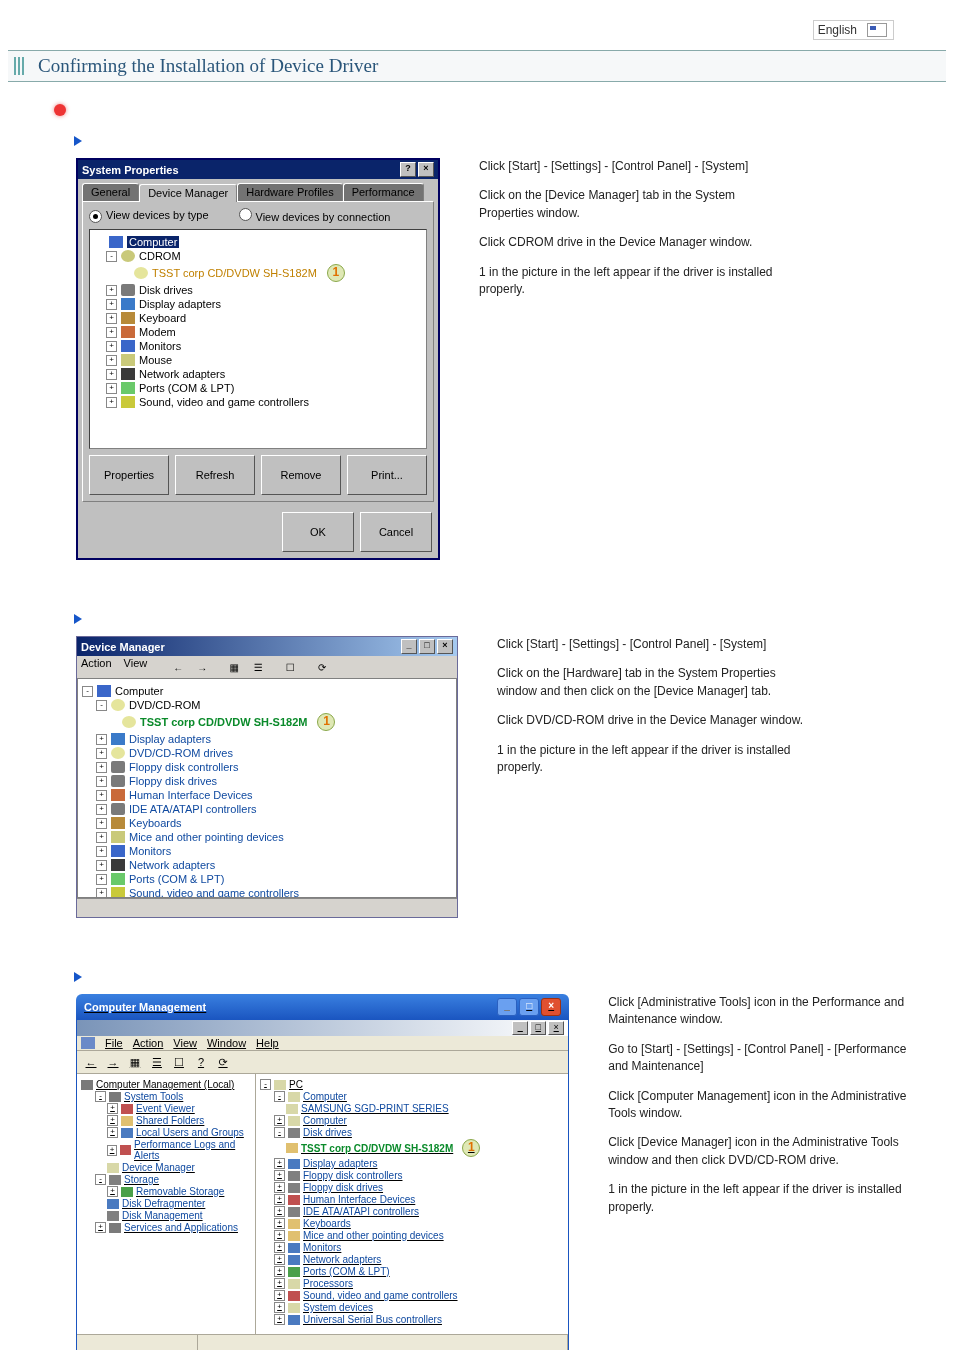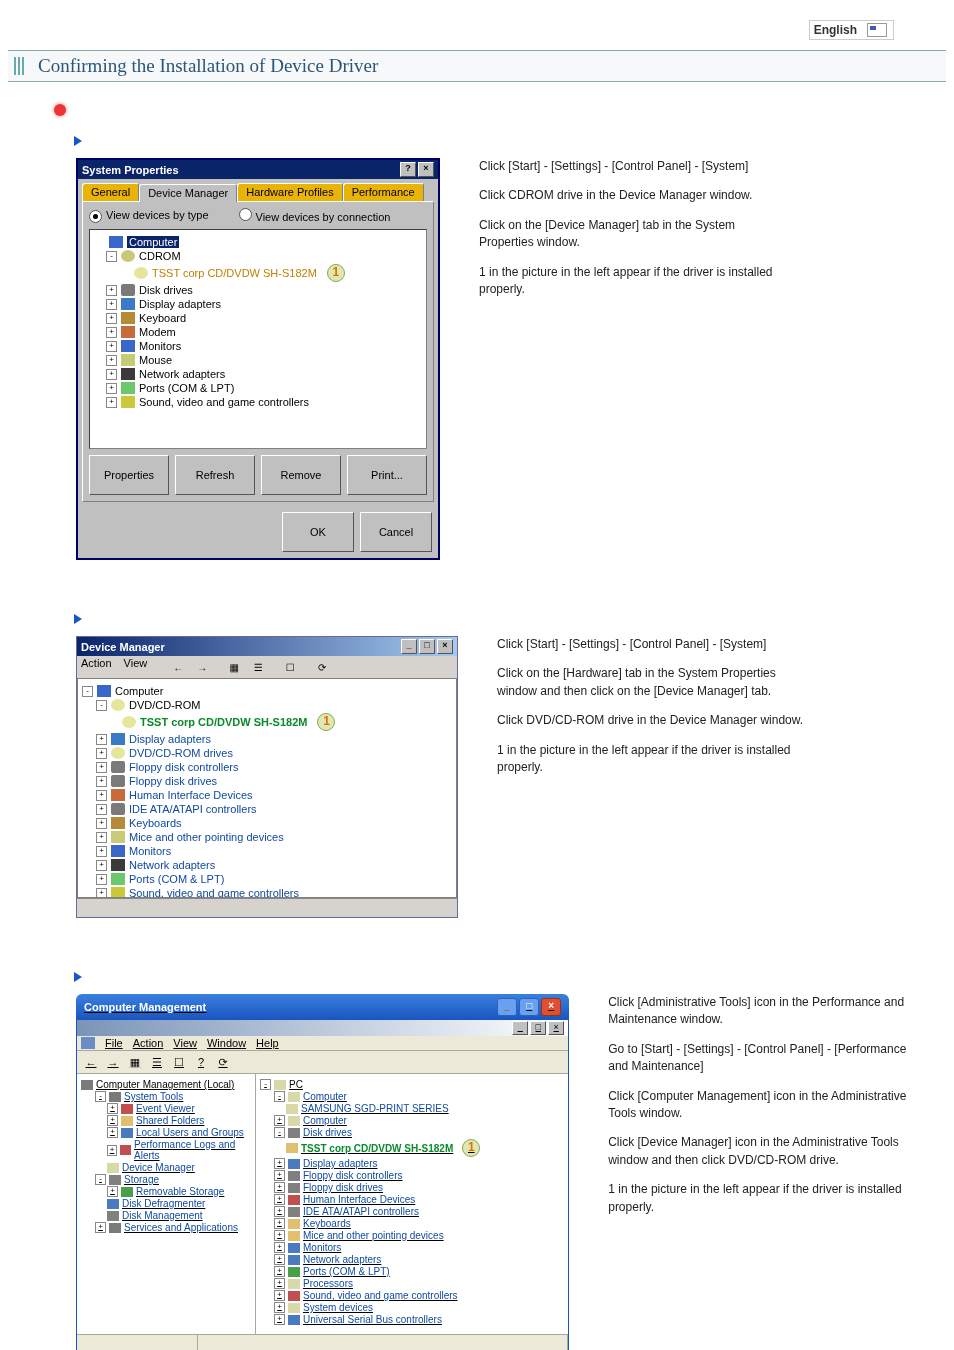--- a/index.html
+++ b/index.html
@@ -17,21 +17,21 @@
     font-size: 12px;
   }
   .lang-label { margin-right: 10px; color:#333; }
   .lang-flag {
     width: 18px; height: 12px; background: #fff; border:1px solid #999;
     display:inline-block; position:relative;
   }
   .lang-flag::before{
     content:""; position:absolute; left:2px; top:2px; width:6px; height:4px; background:#3b5bb5;
   }
-  .lang-row { border:1px solid #ccc; padding:2px 6px 2px 4px; display:flex; align-items:center;font-weight:bold;}
+  .lang-row { border:1px solid #ccc; padding:2px 6px 2px 4px; display:flex; align-items:center;}
   .section-header {
     border-top: 1px solid #8aa;
     border-bottom: 1px solid #8aa;
     background: #f6f8f9;
     display: flex;
     align-items: center;
     padding: 4px 0;
     margin: 0 8px 20px 8px;
   }
   .section-header .bars {
@@ -90,21 +90,21 @@
   }
   .win9x .titlebar {
     background: linear-gradient(#0a246a,#0a246a);
     color:#fff; padding:2px 4px; font-weight:bold;
     display:flex; justify-content:space-between; align-items:center;
   }
   .tbtns { display:flex; gap:2px;}
   .tbtn { width:14px;height:13px;background:#c0c0c0;border:1px solid #fff;border-right-color:#555;border-bottom-color:#555;font-size:9px;line-height:11px;text-align:center;color:#000;}
   .win9x .tabs { display:flex; padding:4px 4px 0 4px; gap:0;}
   .tab9x {
-    border:1px solid #808080; border-bottom:none; background:#eab308;
+    border:1px solid #808080; border-bottom:none; background:#737373;
     padding:2px 8px; font-size:11px; border-radius:3px 3px 0 0;
     border-left-color:#fff; border-top-color:#fff;
   }
   .tab9x.active { background:#c0c0c0; position:relative; top:1px; padding-bottom:3px;}
   .win9x .panel {
     margin:0 4px 4px 4px; border:1px solid #fff; border-right-color:#808080; border-bottom-color:#808080;
     background:#c0c0c0; padding:6px;
   }
   .radio-row { display:flex; gap:30px; margin-bottom:6px; align-items:center;}
   .radio { width:11px;height:11px;border-radius:50%;border:1px solid #555;background:#fff;display:inline-flex;align-items:center;justify-content:center;margin-right:4px;}
@@ -315,22 +315,22 @@
       </div>
     </div>
     <div class="okrow">
       <div class="btn9x">OK</div>
       <div class="btn9x">Cancel</div>
     </div>
   </div>
 
   <div class="right-col">
     <p>Click [Start] - [Settings] - [Control Panel] - [System]</p>
+    <p>Click on the [Device Manager] tab in the System Properties window.</p>
     <p>Click CDROM drive in the Device Manager window.</p>
-    <p>Click on the [Device Manager] tab in the System Properties window.</p>
     <p>1 in the picture in the left appear if the driver is installed properly.</p>
   </div>
 </div>
 
 <div class="blue-arrow-row"><span class="blue-arrow"></span></div>
 
 <div class="content-row">
   <div class="win2k">
     <div class="titlebar2">
       <span>Device Manager</span>

